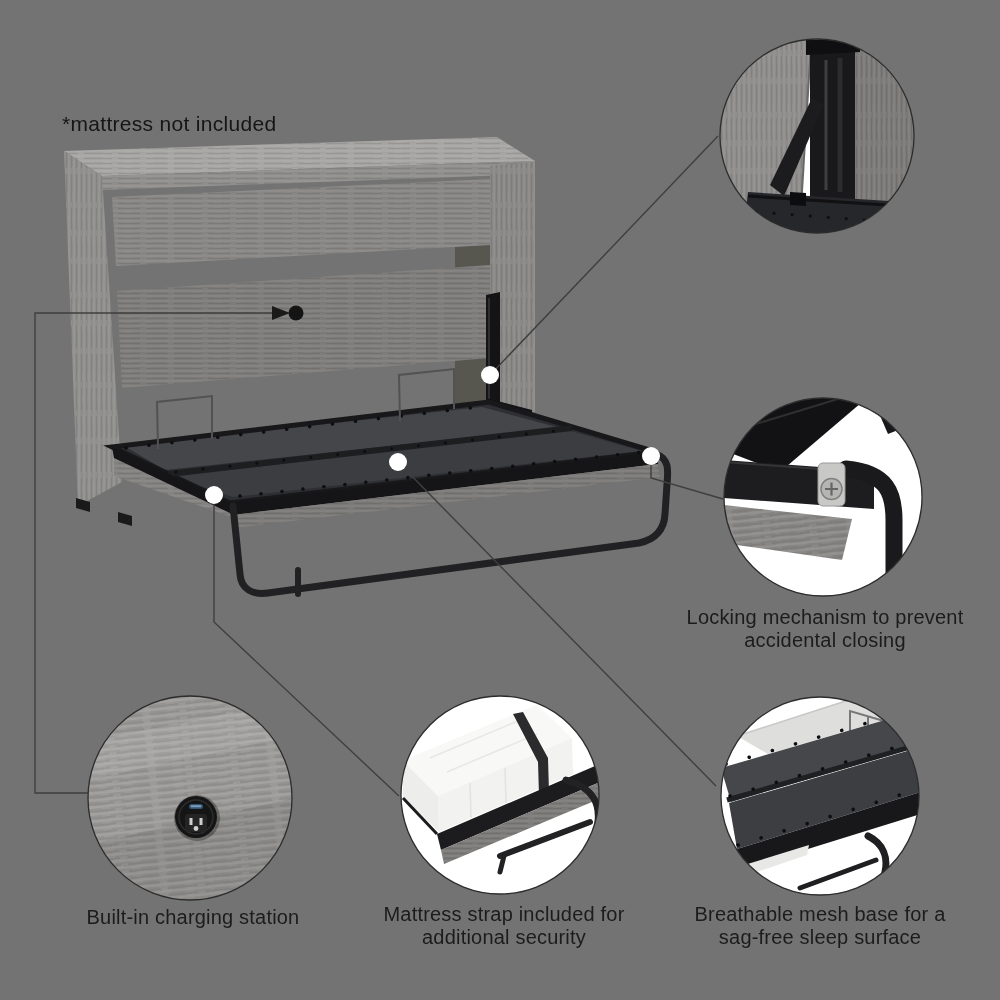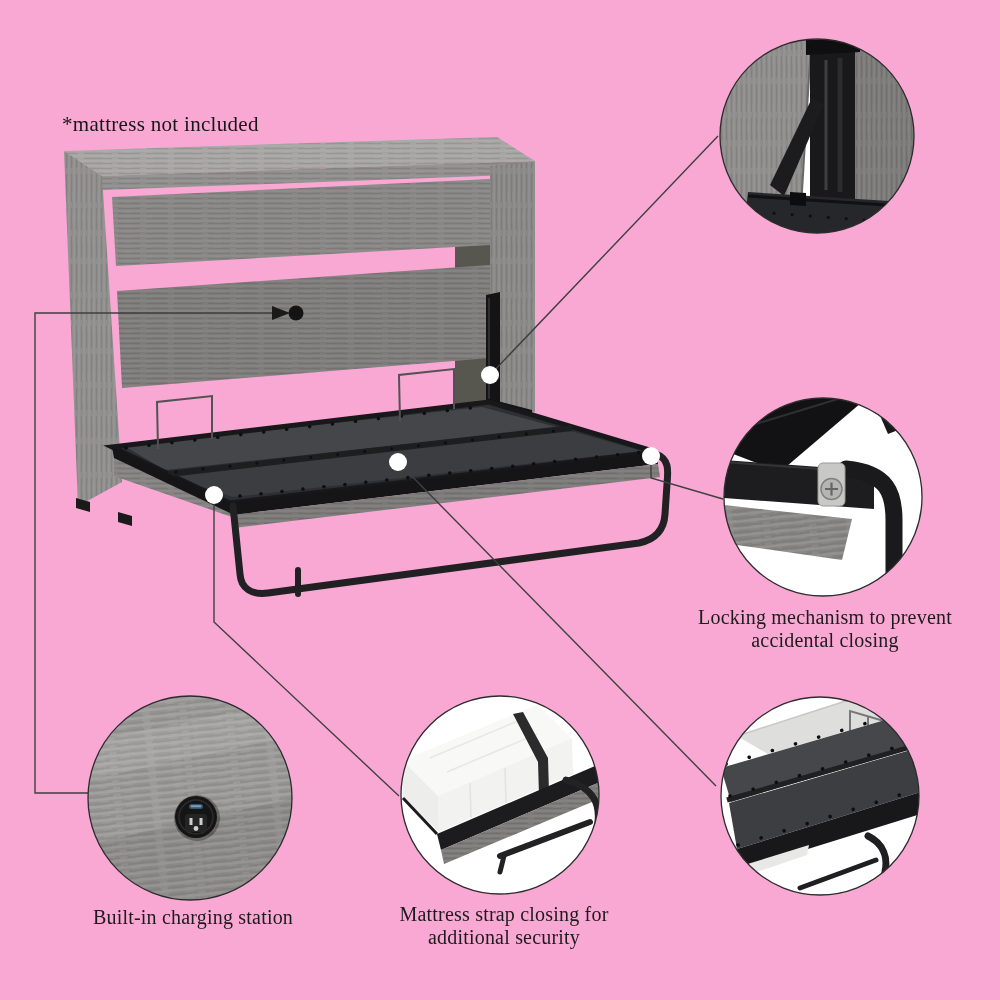--- a/index.html
+++ b/index.html
@@ -1,18 +1,18 @@
 <!DOCTYPE html>
 <html><head>
 <meta charset="utf-8">
 <style>
   html,body{margin:0;padding:0;background:#ffffff;}
   .stage{
-    position:relative;width:1000px;height:1000px;background:#f9a8d4;
-    font-family:Liberation Serif, serif;color:#1c1c1c;overflow:hidden;
+    position:relative;width:1000px;height:1000px;background:#737373;
+    font-family:Liberation Sans, sans-serif;color:#1c1c1c;overflow:hidden;
   }
   .stage svg{position:absolute;left:0;top:0;}
   .caption{
     position:absolute;text-align:center;font-size:20px;line-height:23px;
     letter-spacing:.2px;white-space:pre-line;color:#1c1c1c;
   }
   .note{
     position:absolute;font-size:21px;letter-spacing:.3px;text-align:left;color:#161616;
   }
 </style>
@@ -243,16 +243,18 @@
 </svg>
 
   <div class="note" style="left:62px;top:112px;">*mattress not included</div>
 
 
   <div class="caption" style="left:645px;top:606px;width:360px;">Locking mechanism to prevent
 accidental closing</div>
 
   <div class="caption" style="left:33px;top:906px;width:320px;">Built-in charging station</div>
 
-  <div class="caption" style="left:344px;top:903px;width:320px;">Mattress strap closing for
+  <div class="caption" style="left:344px;top:903px;width:320px;">Mattress strap included for
 additional security</div>
 
+  <div class="caption" style="left:660px;top:903px;width:320px;">Breathable mesh base for a
+sag-free sleep surface</div>
 </div>
 
 </body></html>

